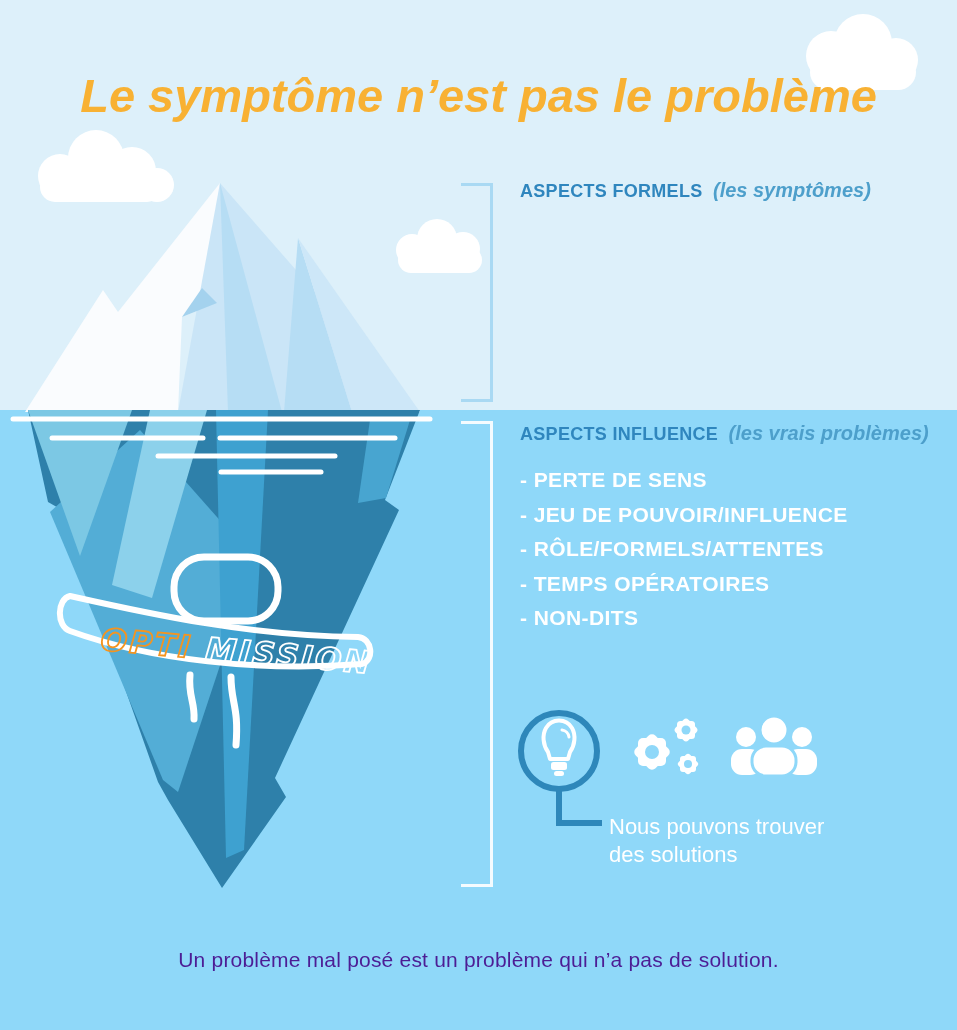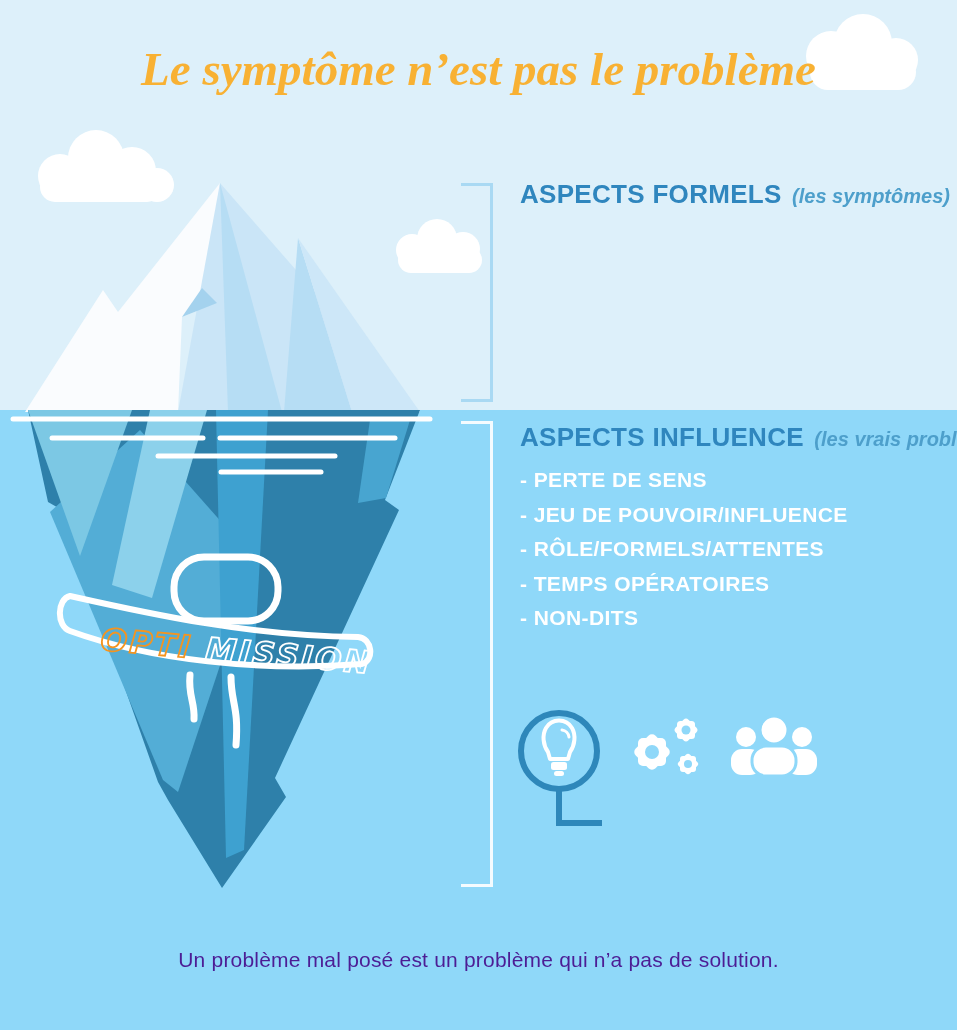--- a/index.html
+++ b/index.html
@@ -2,32 +2,32 @@
 <html><head>
 <meta charset="utf-8">
 <style>
   * { margin:0; padding:0; box-sizing:border-box; }
   body { font-family:"Liberation Sans", sans-serif; }
   .canvas { position:relative; width:957px; height:1030px; overflow:hidden; background:#DDF0FA; }
   .sky   { position:absolute; left:0; top:0; width:957px; height:410px; background:#DDF0FA; }
   .water { position:absolute; left:0; top:410px; width:957px; height:620px; background:#8FD8F9; }
   .scene { position:absolute; left:0; top:0; z-index:1; }
 
-  .title { position:absolute; left:0; right:0; top:42px; z-index:3; text-align:center;
-           font-family:Liberation Serif, serif; font-style:italic; font-weight:700;
+  .title { position:absolute; left:0; right:0; top:68px; z-index:3; text-align:center;
+           font-family:Liberation Sans, sans-serif; font-style:italic; font-weight:700;
            font-size:47px; color:#F8B133; letter-spacing:0px; }
 
   .bracket { position:absolute; width:32px; z-index:2; }
   .bracket.formels   { left:461px; top:183px; height:219px;
                        border-top:3px solid #A9D9F3; border-right:3px solid #A9D9F3; border-bottom:3px solid #A9D9F3; }
   .bracket.informels { left:461px; top:421px; height:466px;
                        border-top:3px solid #F4FBFF; border-right:3px solid #F4FBFF; border-bottom:3px solid #F4FBFF; }
 
   .sec-head { position:absolute; left:520px; z-index:2; white-space:nowrap; }
-  .sec-head .heading   { font-size:26px; font-weight:700; color:#2F86BE; letter-spacing:.3px; }
+  .sec-head .heading   { font-size:18px; font-weight:700; color:#2F86BE; letter-spacing:.3px; }
   .sec-head .qualifier { font-size:20px; font-style:italic; font-weight:700; color:#4D9FCB; margin-left:6px; }
   .head-formels   { top:179px; }
   .head-informels { top:422px; }
 
   .items { position:absolute; left:520px; z-index:2; white-space:nowrap;
            font-size:21px; font-weight:600; letter-spacing:.4px; line-height:34.5px; }
   .items-formels   { top:224px; color:#90CFF1; }
   .items-informels { top:463px; color:#FFFFFF; }
 
   .solutions-caption { position:absolute; left:609px; top:813px; width:250px; z-index:2;
@@ -157,16 +157,17 @@
     <span class="qualifier">(les vrais problèmes)</span>
   </div>
   <div class="items items-informels">
     <div>- PERTE DE SENS</div>
     <div>- JEU DE POUVOIR/INFLUENCE</div>
     <div>- RÔLE/FORMELS/ATTENTES</div>
     <div>- TEMPS OPÉRATOIRES</div>
     <div>- NON-DITS</div>
   </div>
 
+  <div class="solutions-caption">Nous pouvons trouver des solutions</div>
 
   <div class="footer">Un problème mal posé est un problème qui n’a pas de solution.</div>
 
 </div>
 
 </body></html>

